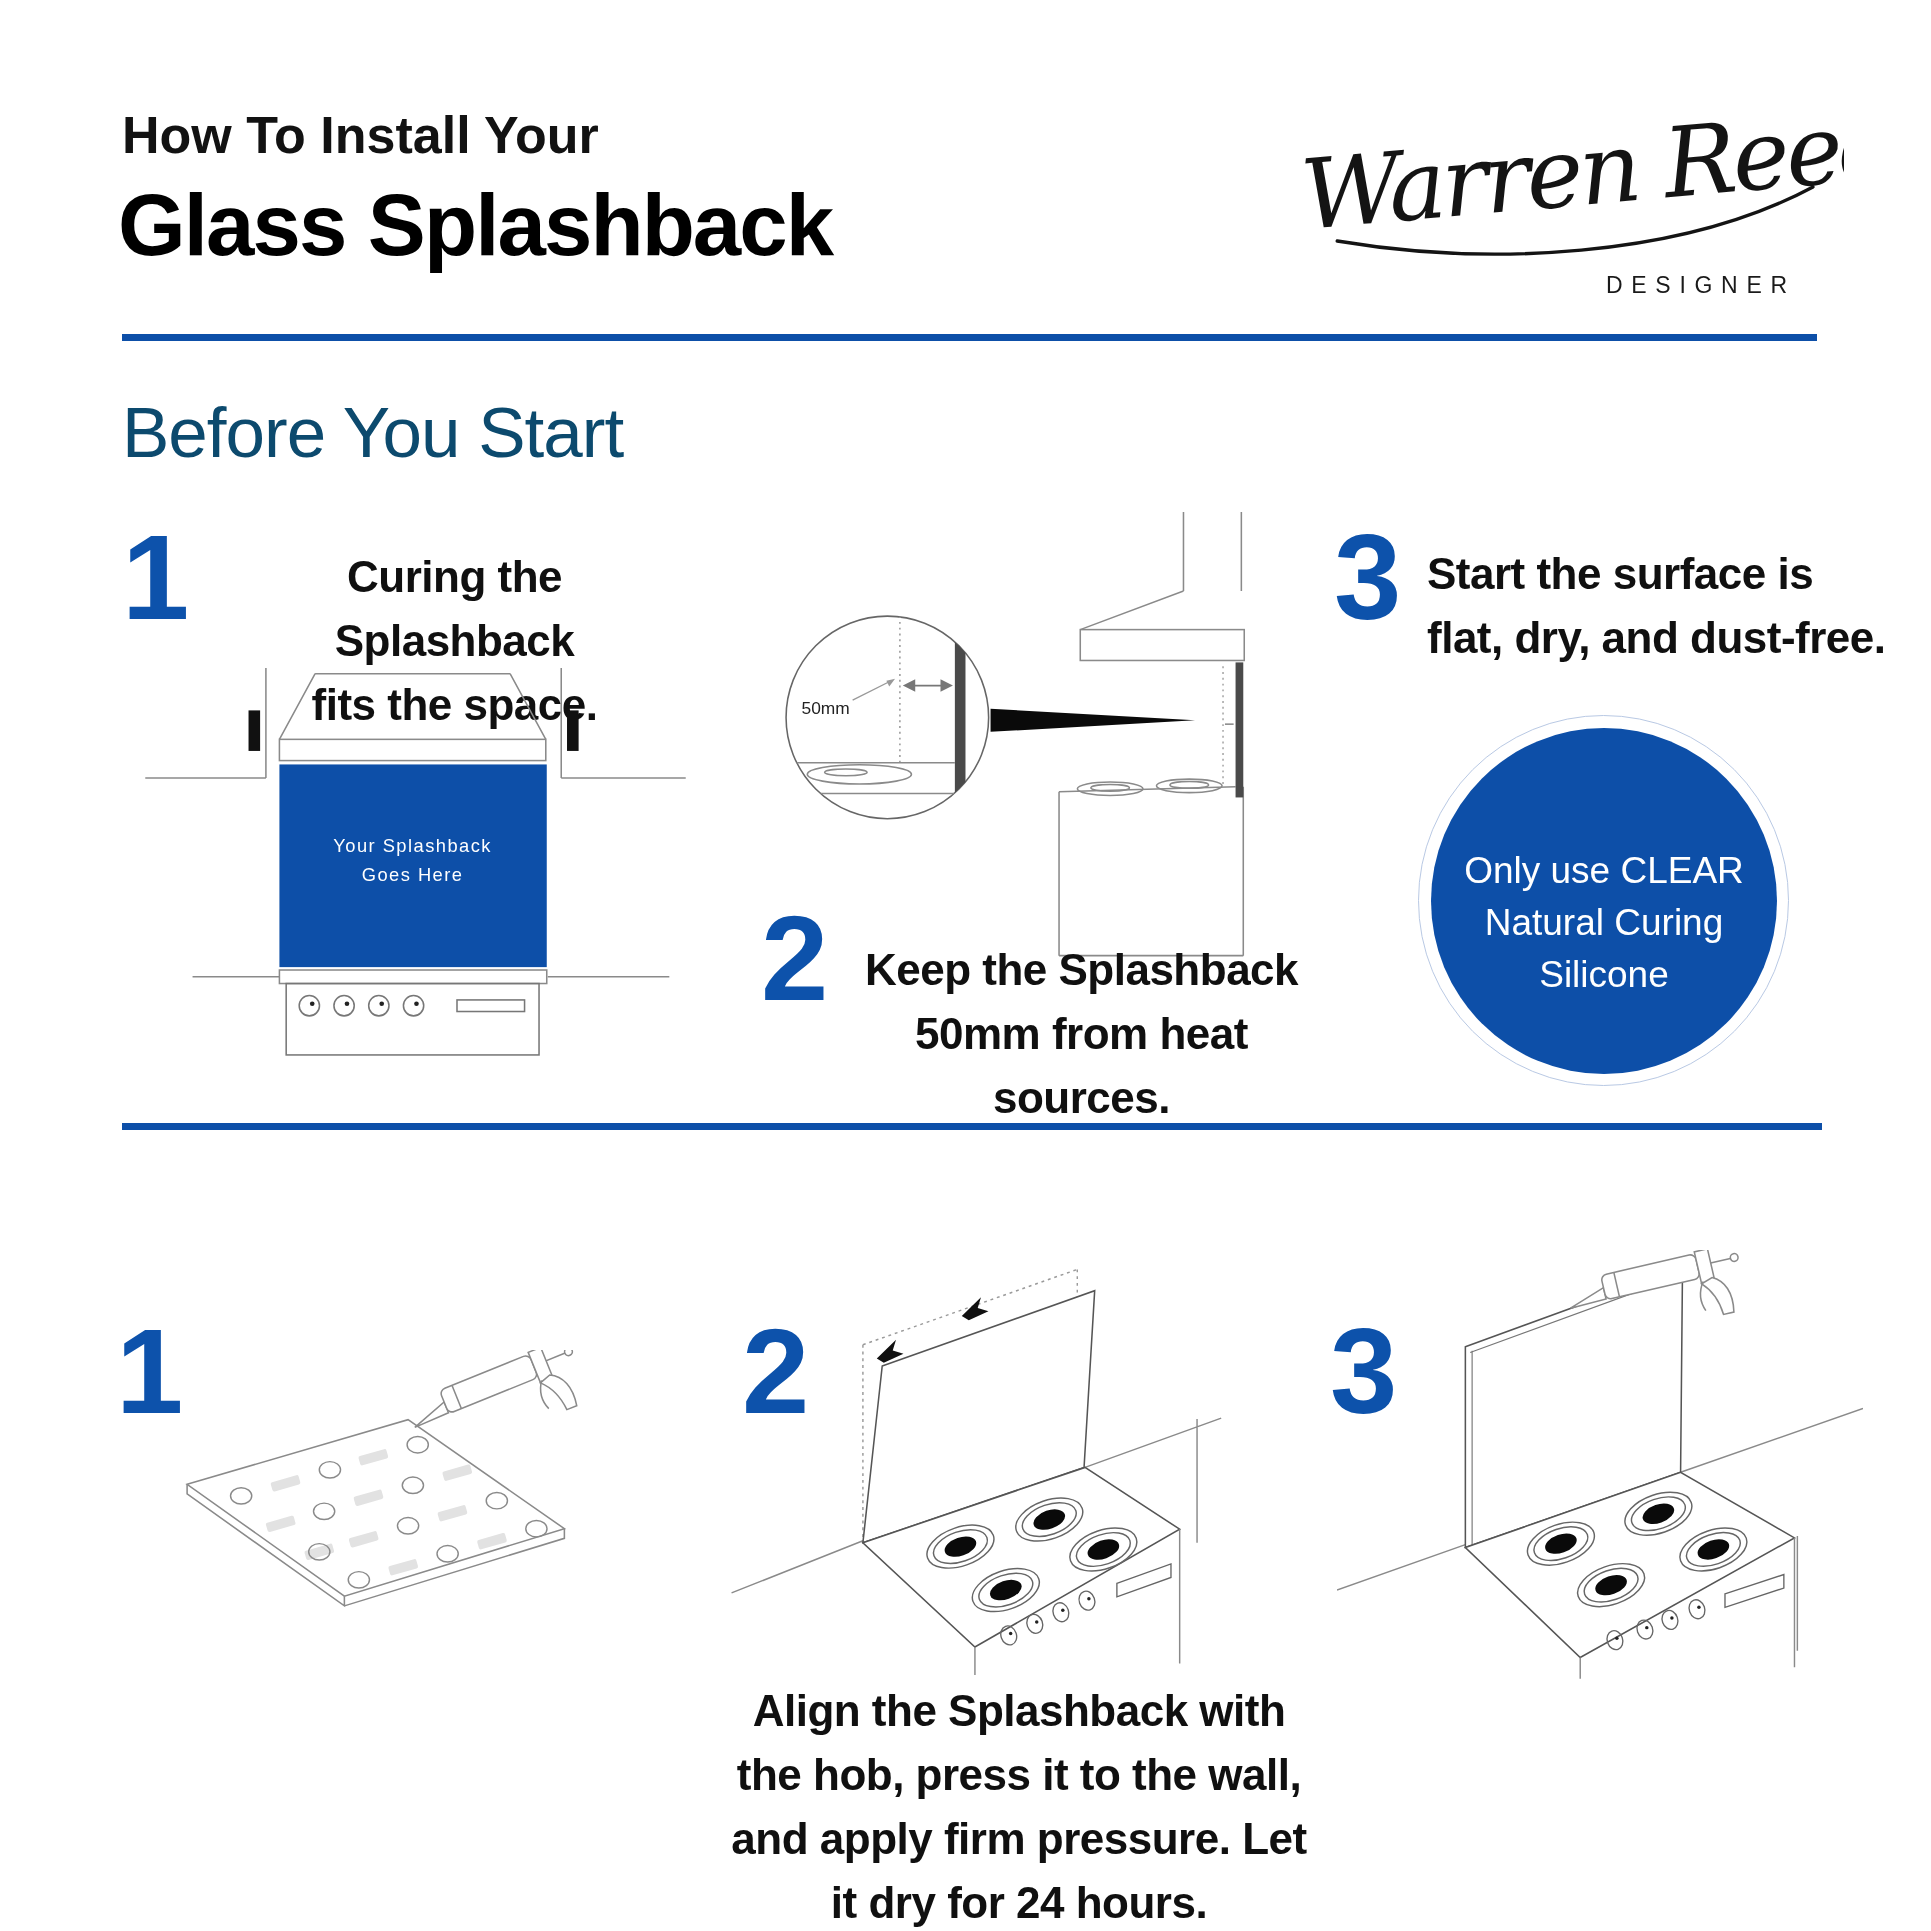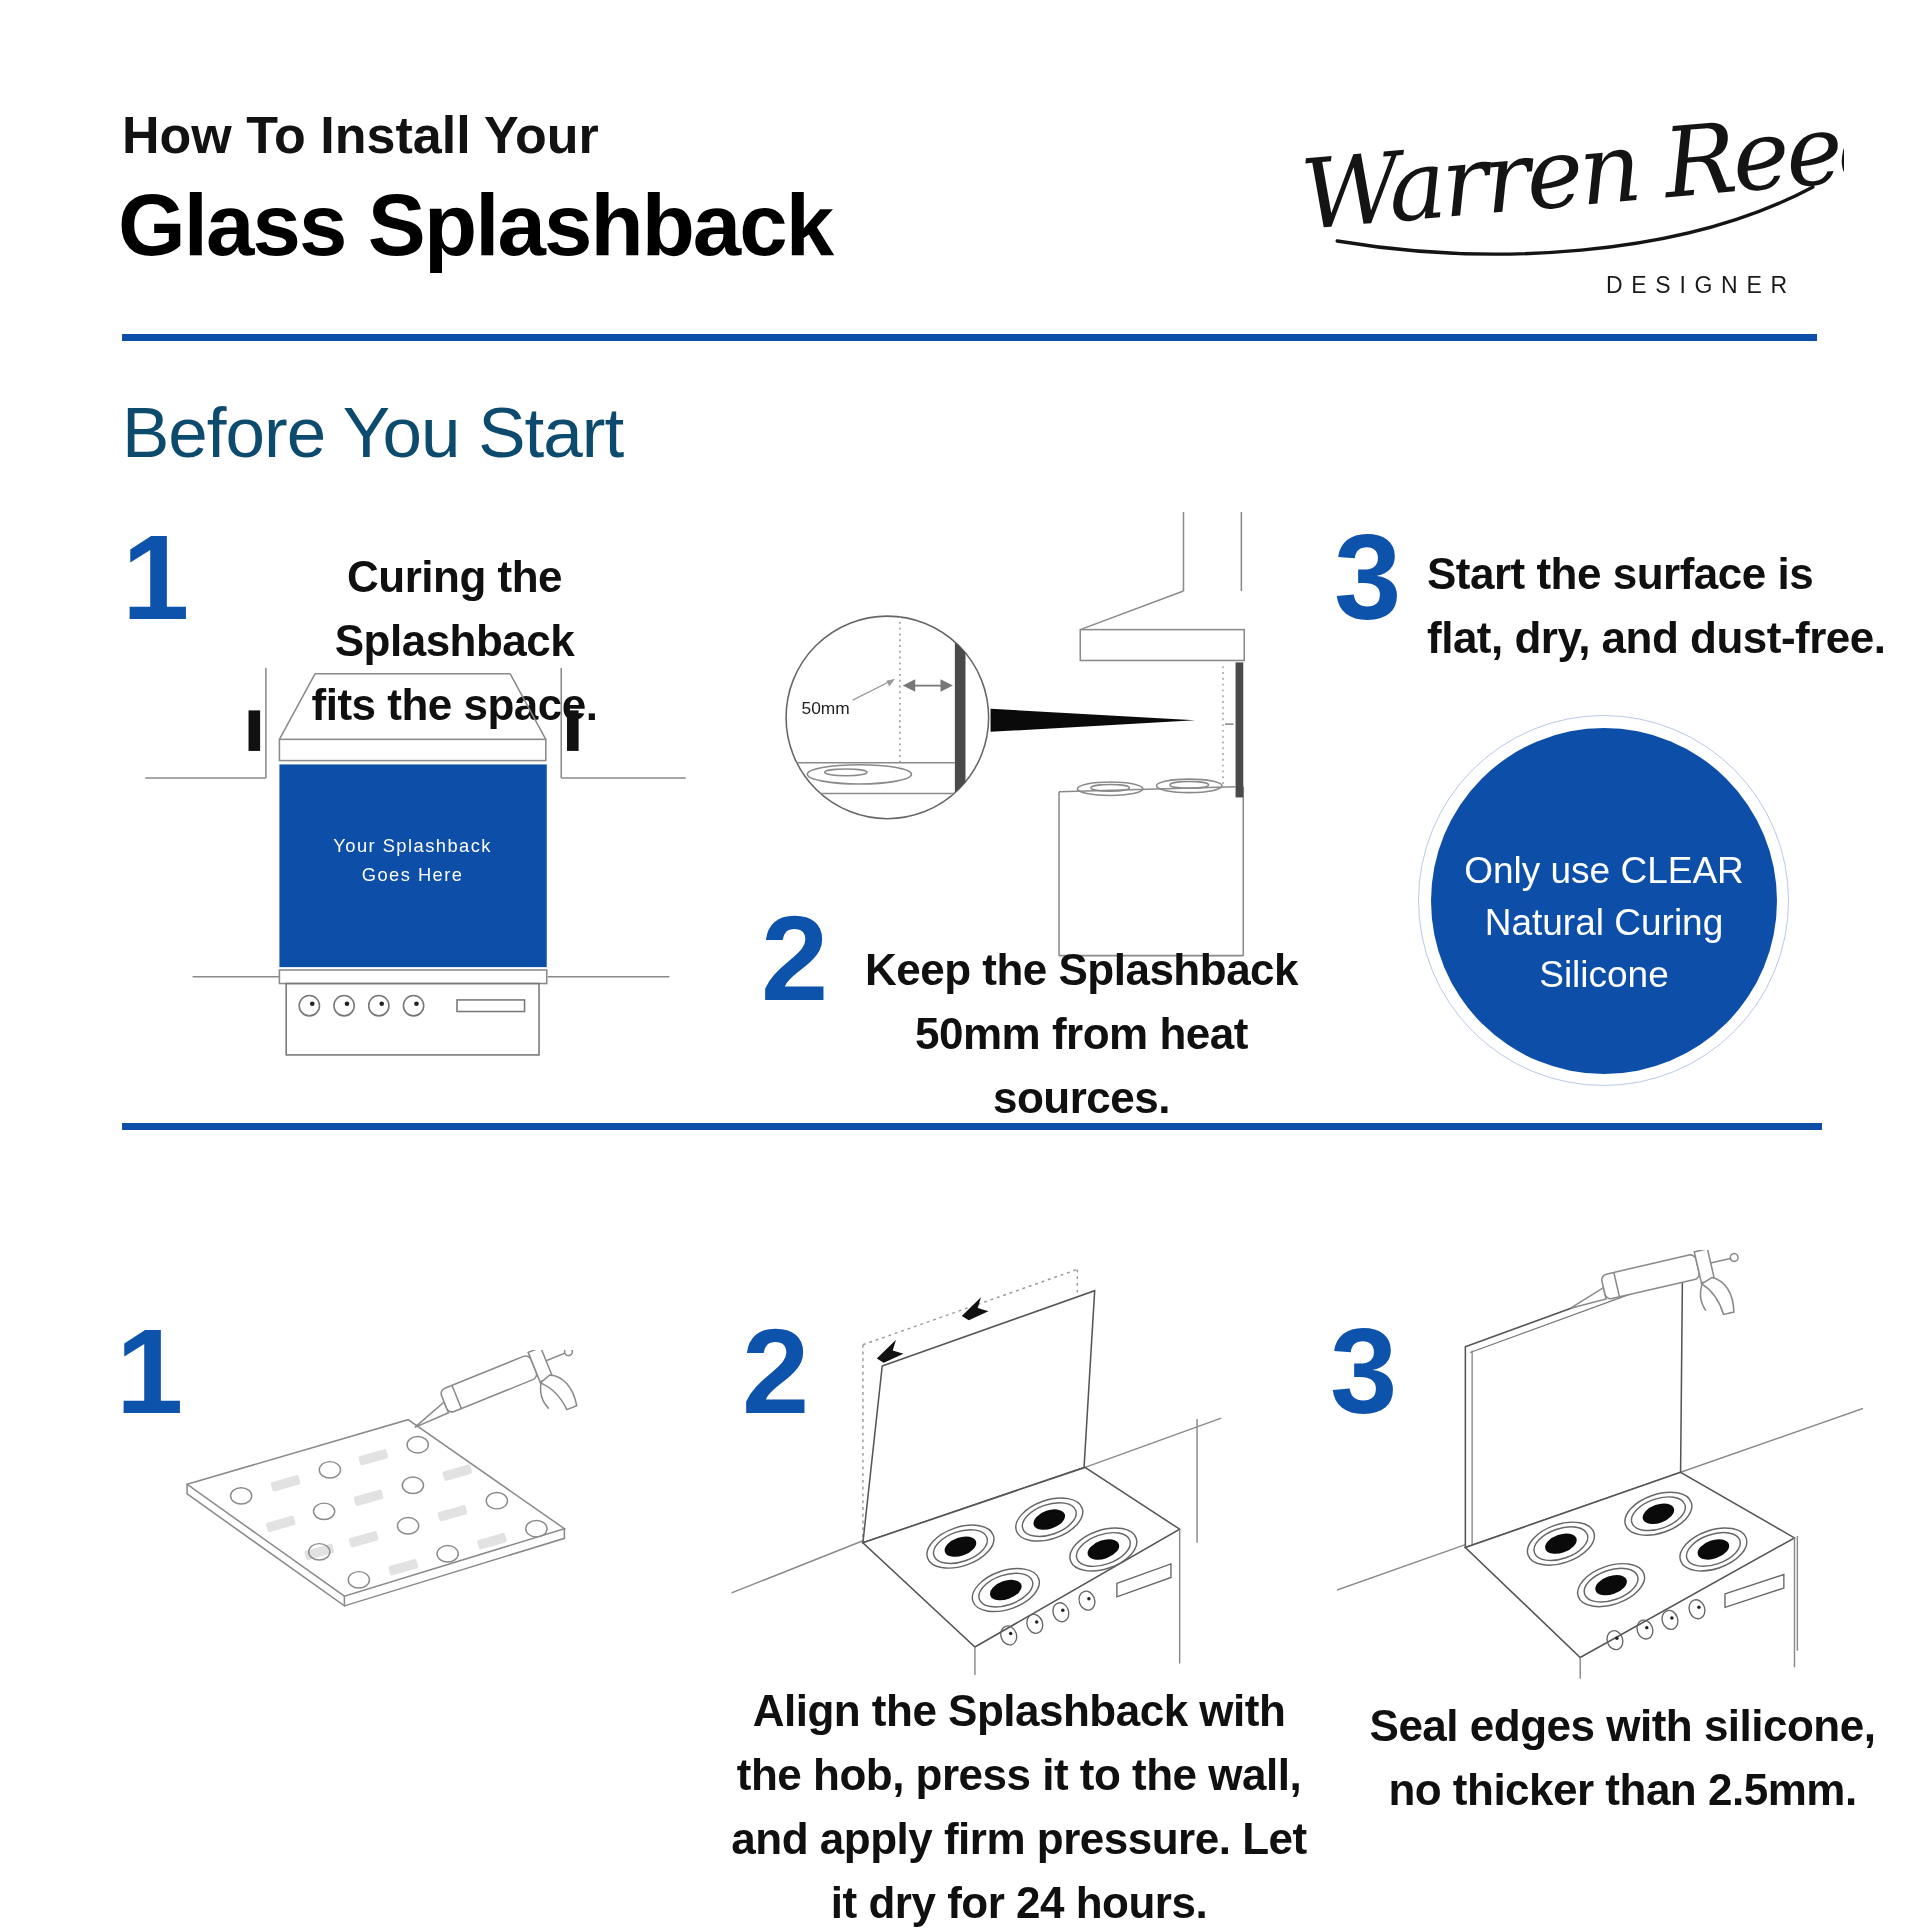--- a/index.html
+++ b/index.html
@@ -308,17 +308,15 @@
         <ellipse cx="373" cy="372" rx="8" ry="10" transform="rotate(-19 373 372)"></ellipse>
         <circle cx="290" cy="402" r="1.8" fill="#222" stroke="none"></circle>
         <circle cx="321" cy="391" r="1.8" fill="#222" stroke="none"></circle>
         <circle cx="347" cy="381" r="1.8" fill="#222" stroke="none"></circle>
         <circle cx="375" cy="370" r="1.8" fill="#222" stroke="none"></circle>
         <polygon points="402,356 463,336 463,350 402,370"></polygon>
       </g>
     </g>
   </svg>
 
-  <div class="abs caption" style="left:1352px;top:1694px;width:541px;">Seal edges with silicone,
-no thicker than 2.5mm.</div>
 
 </div>
 
 
 </body></html>

